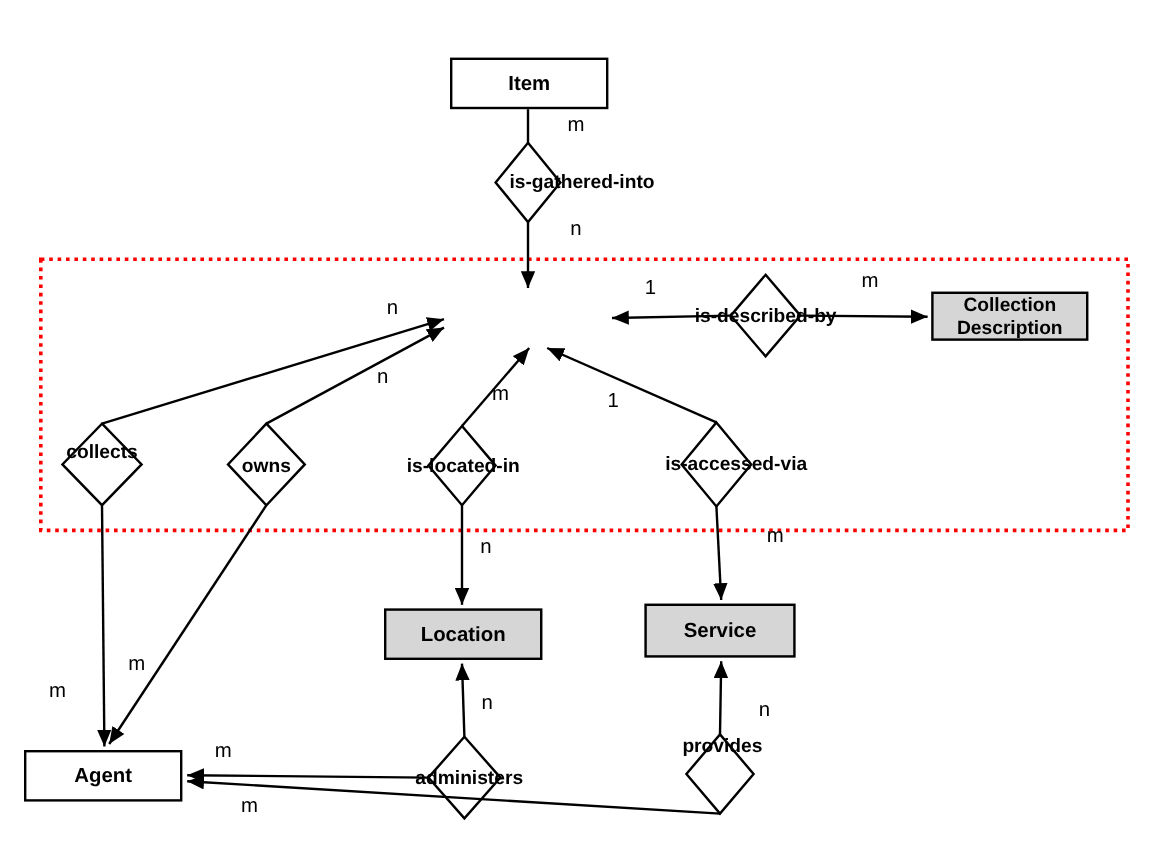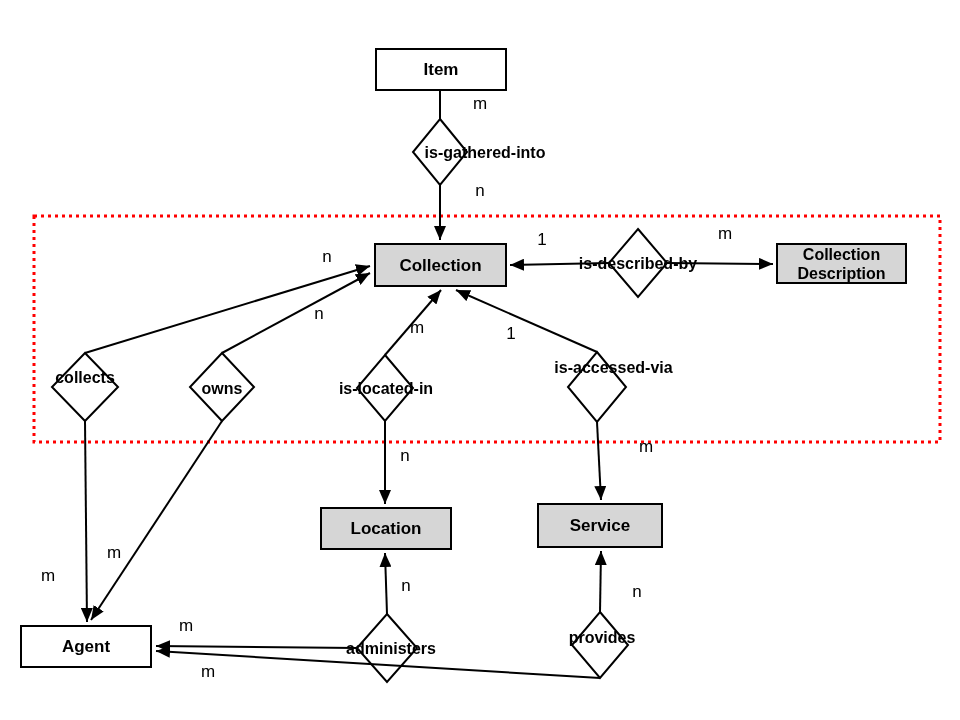--- a/index.html
+++ b/index.html
@@ -67,34 +67,33 @@
     <line class="connector" x1="597" y1="422" x2="601" y2="500" marker-end="url(#arrow)"></line>
     <line class="connector" x1="387" y1="614" x2="385" y2="553" marker-end="url(#arrow)"></line>
     <line class="connector" x1="600" y1="612" x2="601" y2="551" marker-end="url(#arrow)"></line>
     <line class="connector" x1="357" y1="648" x2="156" y2="646" marker-end="url(#arrow)"></line>
     <line class="connector" x1="600" y1="678" x2="156" y2="651" marker-end="url(#arrow)"></line>
     <line class="connector" x1="85" y1="421" x2="87" y2="622" marker-end="url(#arrow)"></line>
     <line class="connector" x1="222" y1="421" x2="91" y2="620" marker-end="url(#arrow)"></line>
   </svg>
 
   <div class="entity plain" style="left:375px;top:24px;width:132px;height:43px;margin-top:24px;">Item</div>
-  <div class="entity shaded" style="left:374px;top:243px;width:133px;height:44px;">Collection</div>
   <div class="entity shaded" style="left:776px;top:243px;width:131px;height:41px;font-size:16px;padding:0 6px;">Collection Description</div>
   <div class="entity shaded" style="left:320px;top:507px;width:132px;height:43px;">Location</div>
   <div class="entity plain" style="left:20px;top:625px;width:132px;height:43px;">Agent</div>
   <div class="entity shaded" style="left:537px;top:503px;width:126px;height:45px;">Service</div>
 
   <div class="rel-label" style="left:441px;top:153px;margin-left:44px;">is-gathered-into</div>
   <div class="rel-label" style="left:638px;top:264px;">is-described-by</div>
   <div class="rel-label" style="left:85px;top:378px;">collects</div>
   <div class="rel-label" style="left:222px;top:389px;">owns</div>
   <div class="rel-label" style="left:386px;top:389px;">is-located-in</div>
-  <div class="rel-label" style="left:601px;top:368px;padding-left:25px;">is-accessed-via</div>
+  <div class="rel-label" style="left:601px;top:388px;padding-left:25px;">is-accessed-via</div>
   <div class="rel-label" style="left:391px;top:649px;text-align:right;">administers</div>
-  <div class="rel-label" style="left:602px;top:638px;text-align:right;">provides</div>
+  <div class="rel-label" style="left:602px;top:623px;text-align:right;">provides</div>
 
   <div class="card-label" style="left:480px;top:104px;">m</div>
   <div class="card-label" style="left:480px;top:191px;">n</div>
   <div class="card-label" style="left:327px;top:257px;">n</div>
   <div class="card-label" style="left:319px;top:314px;">n</div>
   <div class="card-label" style="left:542px;top:240px;">1</div>
   <div class="card-label" style="left:725px;top:234px;">m</div>
   <div class="card-label" style="left:417px;top:328px;">m</div>
   <div class="card-label" style="left:511px;top:334px;">1</div>
   <div class="card-label" style="left:405px;top:456px;">n</div>

